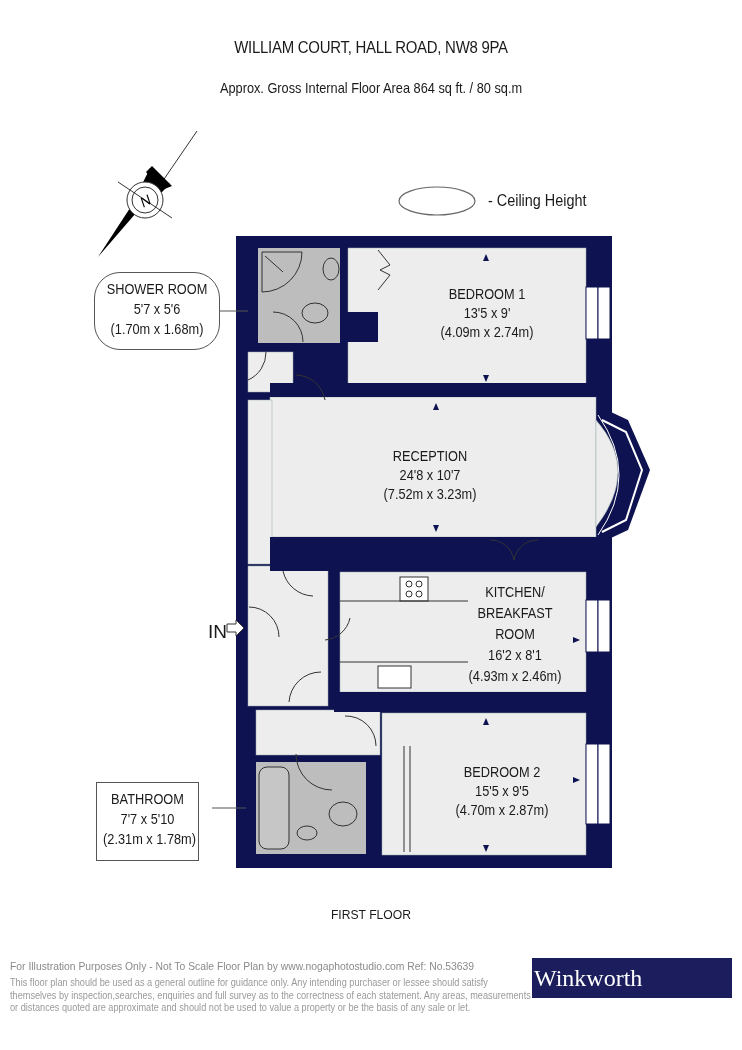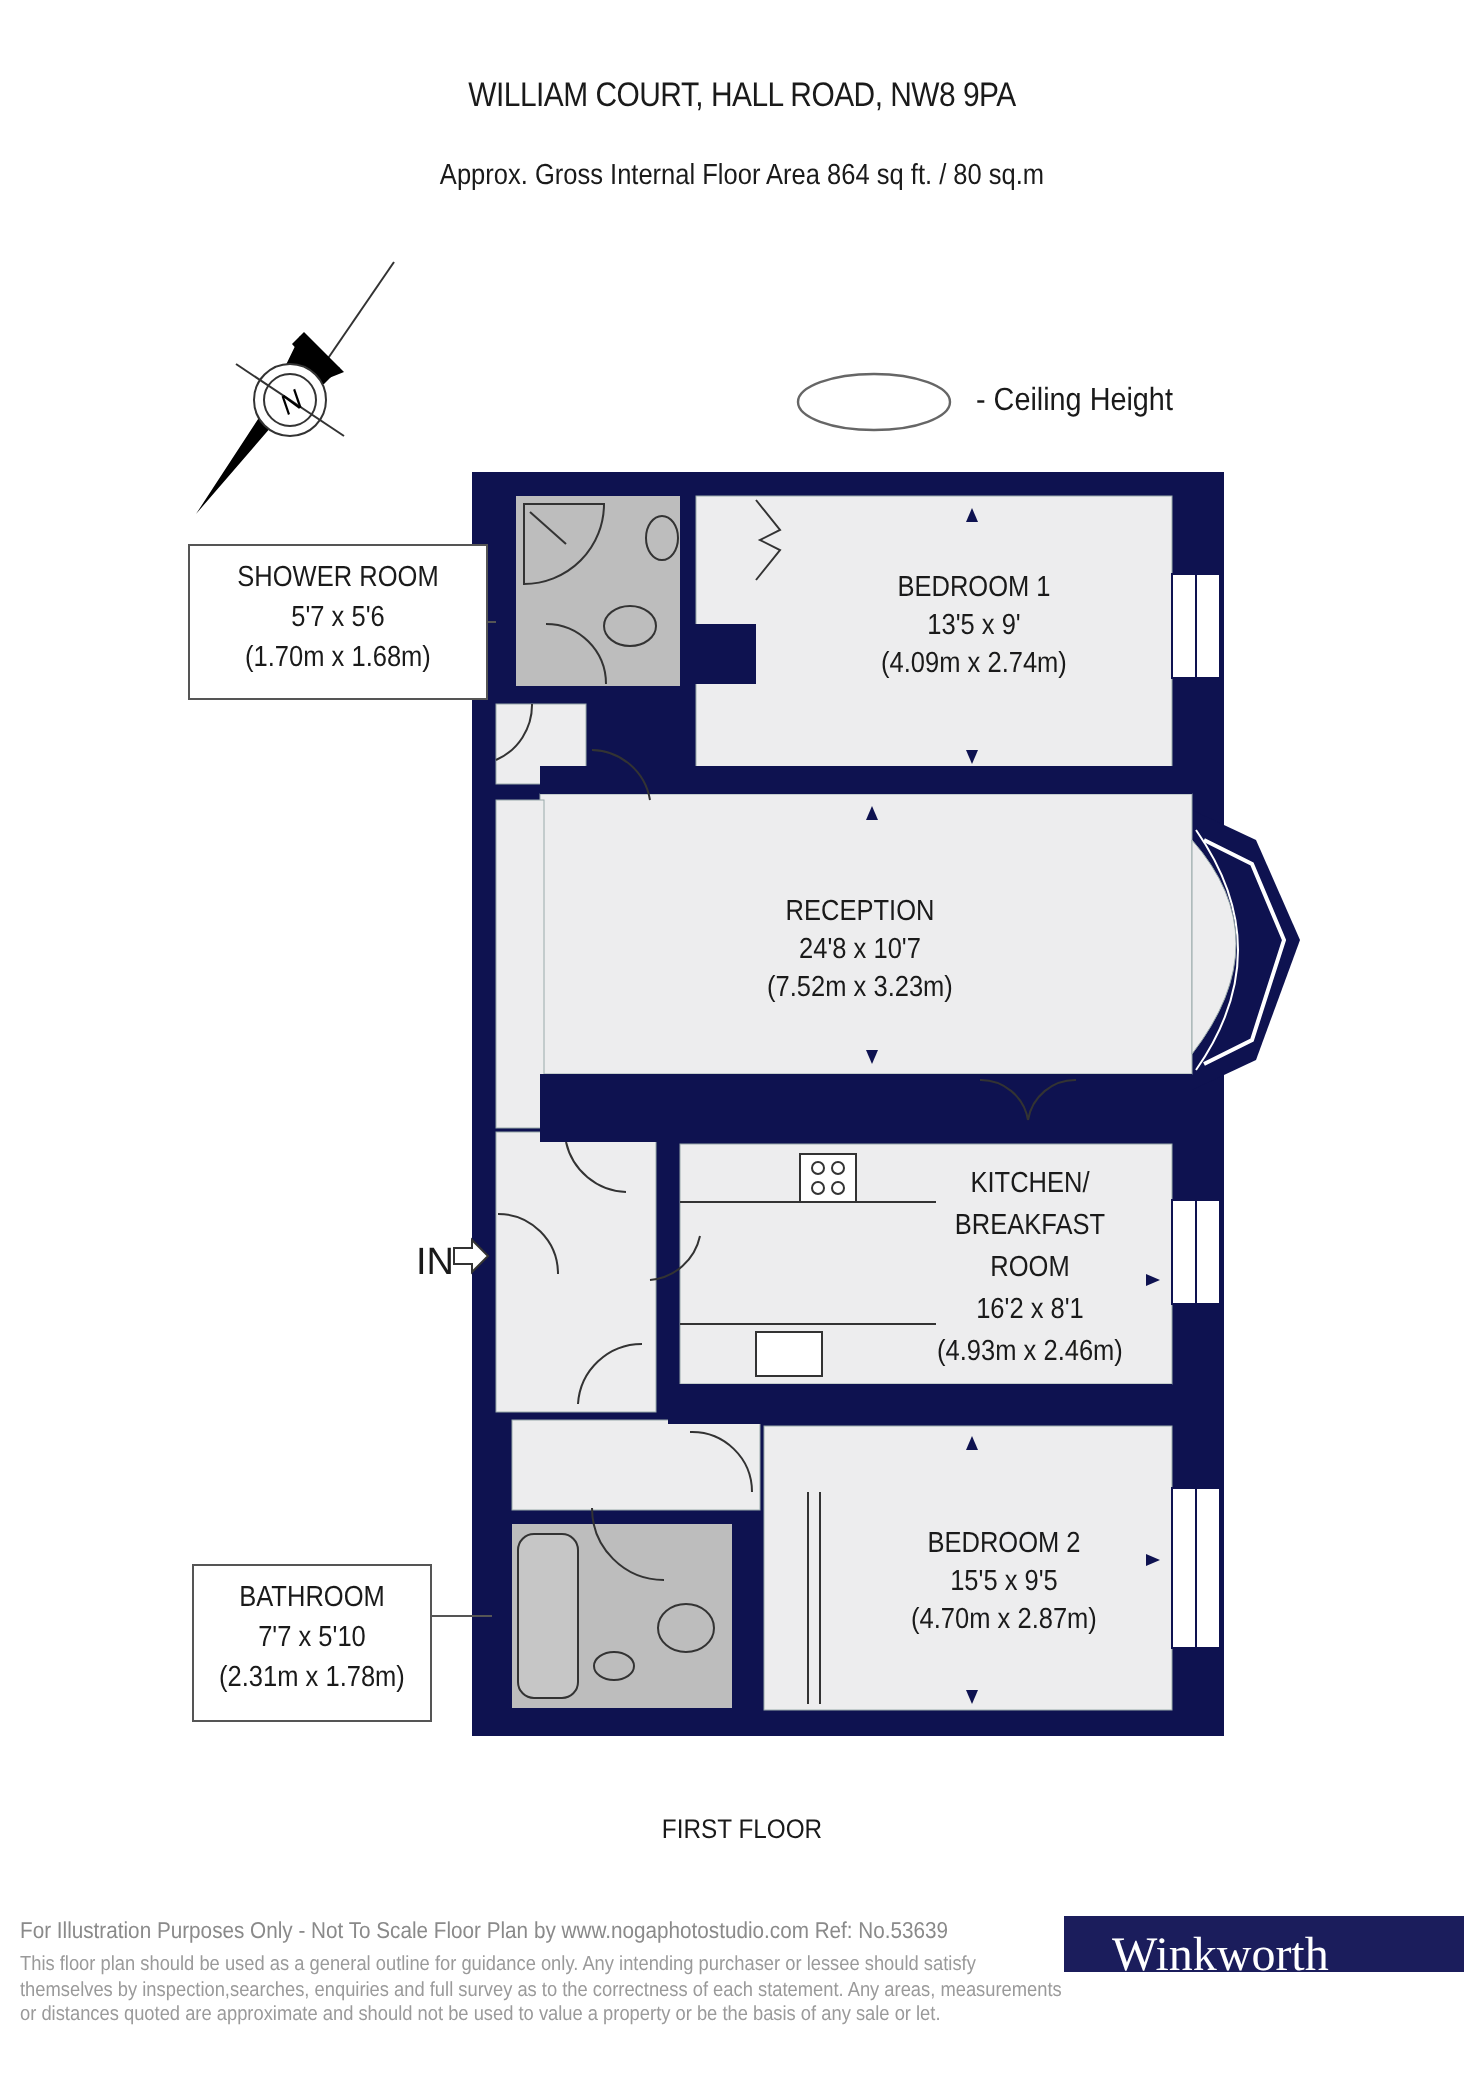--- a/index.html
+++ b/index.html
@@ -11,21 +11,21 @@
   svg.plan { position:absolute; left:0; top:0; }
   .room-label { position:absolute; text-align:center; font-size:14.5px; line-height:19px; transform:scaleX(0.88); transform-origin:center; white-space:nowrap; }
   .room-label div { display:block; }
   .callout { position:absolute; background:#fff; border:1px solid #555; text-align:center; font-size:14.5px; line-height:20px; padding-top:6px; box-sizing:border-box; }
   .callout span { display:block; transform:scaleX(0.88); white-space:nowrap; }
   .in-label { left:208px; top:621px; font-size:19px; }
   .floor-label { left:0; width:742px; top:907px; text-align:center; font-size:13.5px; transform:scaleX(0.9); }
   .footer-main { left:10px; top:960px; font-size:11.5px; color:#8a8a8a; white-space:nowrap; transform:scaleX(0.9); transform-origin:left; }
   .footer-disc { left:10px; top:977px; width:560px; font-size:10.2px; color:#9a9a9a; line-height:12.6px; transform:scaleX(0.9); transform-origin:left; }
   .footer-disc span { display:block; white-space:nowrap; }
-  .brand { left:532px; top:958px; width:200px; height:28px; background:#1b1d5c; color:#fff; font-family:"Liberation Serif", serif; font-size:24px; line-height:40px; padding-left:24px; box-sizing:border-box; }
+  .brand { left:532px; top:958px; width:200px; height:40px; background:#1b1d5c; color:#fff; font-family:"Liberation Serif", serif; font-size:24px; line-height:40px; padding-left:2px; box-sizing:border-box; }
 </style>
 </head>
 <body>
 
 <div class="abs title">WILLIAM COURT, HALL ROAD, NW8 9PA</div>
 <div class="abs subtitle">Approx. Gross Internal Floor Area 864 sq ft. / 80 sq.m</div>
 
 <svg class="plan" width="742" height="1050" viewBox="0 0 742 1050">
 
   <g>
@@ -165,27 +165,27 @@
   <div>16'2 x 8'1</div>
   <div>(4.93m x 2.46m)</div>
 </div>
 
 <div class="room-label" style="left:417px; top:763px; width:170px;">
   <div>BEDROOM 2</div>
   <div>15'5 x 9'5</div>
   <div>(4.70m x 2.87m)</div>
 </div>
 
-<div class="callout" style="left:94px; top:272px; width:150px; height:78px;">
+<div class="callout" style="left:94px; top:272px; width:126px; height:78px;border-radius:26px;">
   <span>SHOWER ROOM</span>
   <span>5'7 x 5'6</span>
   <span>(1.70m x 1.68m)</span>
 </div>
 
-<div class="callout" style="left:96px; top:782px; width:120px; height:79px;">
+<div class="callout" style="left:96px; top:782px; width:103px; height:79px;">
   <span>BATHROOM</span>
   <span>7'7 x 5'10</span>
   <span>(2.31m x 1.78m)</span>
 </div>
 
 <div class="abs in-label">IN</div>
 
 <div class="abs floor-label">FIRST FLOOR</div>
 
 <div class="abs footer-main">For Illustration Purposes Only - Not To Scale   Floor Plan by www.nogaphotostudio.com   Ref: No.53639</div>

